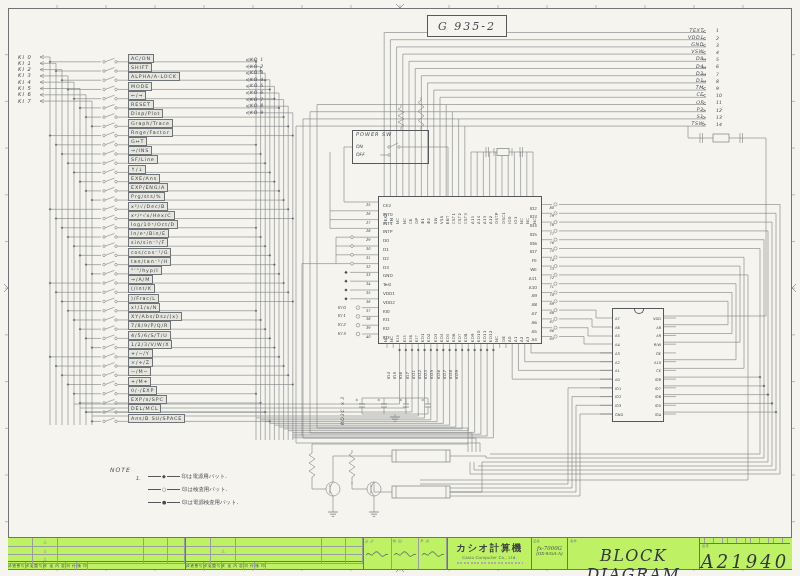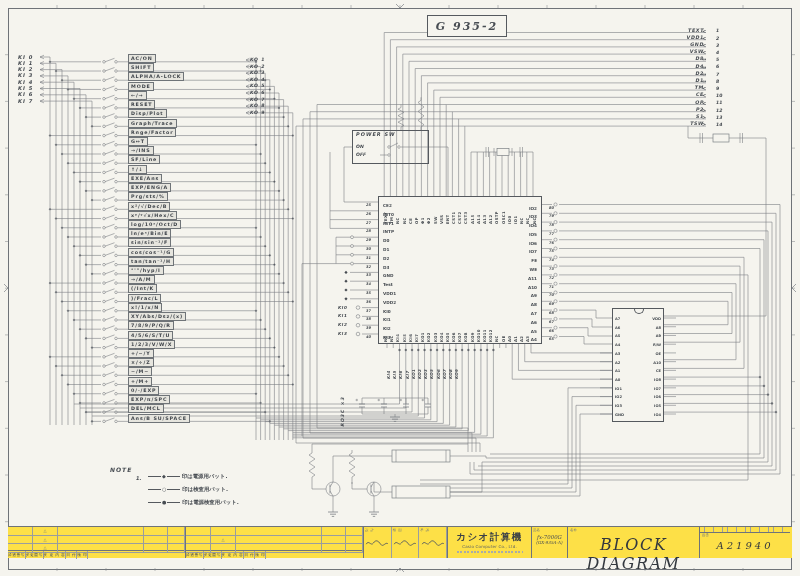--- a/index.html
+++ b/index.html
@@ -1,21 +1,21 @@
 <!DOCTYPE html>
 <html><head>
 <meta charset="utf-8">
 <style>
   html,body{margin:0;padding:0;background:#e9e8e1;}
   .page{position:relative;width:800px;height:576px;background:#f5f4ee;overflow:hidden;
         font-family:"DejaVu Sans",sans-serif;color:#474c52;}
   svg.wires{position:absolute;left:0;top:0;z-index:1;}
   .frame{position:absolute;left:8px;top:8px;width:782px;height:560px;border:0.8px solid #6f7378;z-index:0;}
   .abs{position:absolute;}
-  .z2{z-index:2;font-weight:bold;}
+  .z2{z-index:2;}
 
   
   .docbox{left:427px;top:15px;width:78px;height:20px;border:1px solid #55595e;
           font-family:"DejaVu Serif",serif;font-style:italic;font-size:11px;letter-spacing:2px;
           display:flex;align-items:center;justify-content:center;background:#f5f4ee;}
 
   
   .conn{left:600px;top:26.9px;width:140px;}
   .conn-row{position:relative;height:7.2px;}
   .cl{position:absolute;right:36px;bottom:1.4px;font-size:4.8px;font-style:italic;letter-spacing:0.6px;}
@@ -71,21 +71,21 @@
   
   .note{left:110px;top:466px;width:210px;}
   .note-label{font-size:6px;font-style:italic;letter-spacing:1px;}
   .note-no{position:absolute;left:26px;top:9px;font-size:5px;font-style:italic;}
   .note-lines{margin-left:38px;}
   .note-line{height:13px;font-size:5.4px;white-space:nowrap;}
   .dash{display:inline-block;width:13px;border-top:0.8px solid #55595e;margin-bottom:1.4px;}
   .nsym{display:inline-block;font-size:5px;margin:0 1px;}
 
   
-  .tstrip{left:8px;top:526px;width:784px;height:31px;border-top:0.8px solid #6f7378;display:flex;z-index:2;background:#fde047;}
+  .tstrip{left:8px;top:537px;width:784px;height:31px;border-top:0.8px solid #6f7378;display:flex;z-index:2;background:#bef264;}
   .tb{position:relative;border-right:0.8px solid #6f7378;box-sizing:border-box;height:31px;}
   .rev{width:178px;}
   .rev-rows{height:23px;}
   .rev-row{height:7.6px;line-height:0;border-bottom:0.5px solid #9a9d9f;}
   .rev-row span{display:inline-block;height:7.6px;border-right:0.5px solid #9a9d9f;vertical-align:top;
                 font-size:4px;line-height:7.6px;text-align:center;color:#70757a;}
   .rev-h{height:8px;border-top:0.6px solid #6f7378;line-height:0;}
   .rev-h span{display:inline-block;height:8px;border-right:0.5px solid #9a9d9f;font-size:3.8px;
               line-height:8px;text-align:center;vertical-align:top;letter-spacing:0.4px;}
   .cw1{width:24px}.cw2{width:24px}.cw3{width:85px}.cw4{width:23px}.cw5{width:16px}
@@ -103,21 +103,21 @@
   .model-l2{text-align:center;font-size:4.2px;font-style:italic;font-family:"DejaVu Serif",serif;}
   .nameb{width:132px;}
   .nameb-h{position:absolute;left:2px;top:0.5px;font-size:3.4px;color:#70757a;}
   .nameb-t{margin-top:8px;text-align:center;font-family:"DejaVu Serif",serif;font-style:italic;
            font-size:16px;letter-spacing:1.5px;color:#33383e;}
   .numb{width:90px;border-right:none;}
   .numb-ruler{height:5px;border-bottom:0.6px solid #6f7378;
       background:repeating-linear-gradient(90deg,transparent 0 4px,#9a9d9f 4px 4.6px);}
   .numb-h{position:absolute;left:2px;top:6px;font-size:3.4px;color:#70757a;}
   .numb-t{margin-top:7px;text-align:center;font-family:"DejaVu Serif",serif;font-style:italic;
-          font-size:10px;letter-spacing:3px;color:#33383e;}
+          font-size:18px;letter-spacing:3px;color:#33383e;}
   .sig{display:block;margin:9px auto 0;}
 </style>
 </head>
 <body>
 
 <div class="page">
   <svg class="wires" id="wires" width="800" height="576">
       <polyline points="384.2,196 384.2,32.5 706,32.5" fill="none" stroke="#7c8085" stroke-width="0.6"></polyline>
       <polyline points="390.4,196 390.4,39.7 706,39.7" fill="none" stroke="#7c8085" stroke-width="0.6"></polyline>
       <polyline points="396.59999999999997,196 396.59999999999997,46.9 706,46.9" fill="none" stroke="#7c8085" stroke-width="0.6"></polyline>

